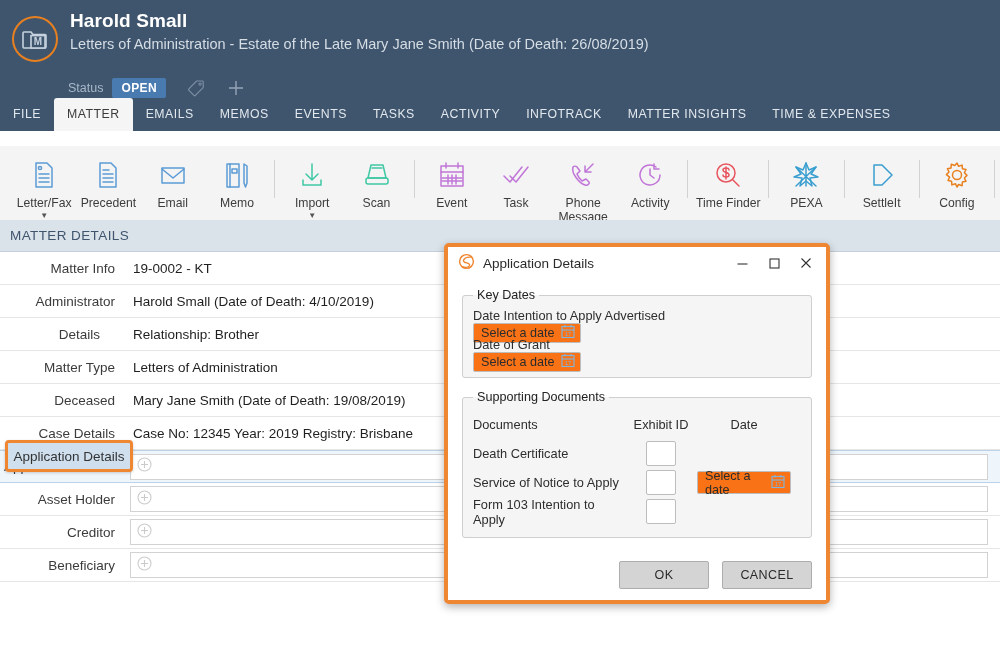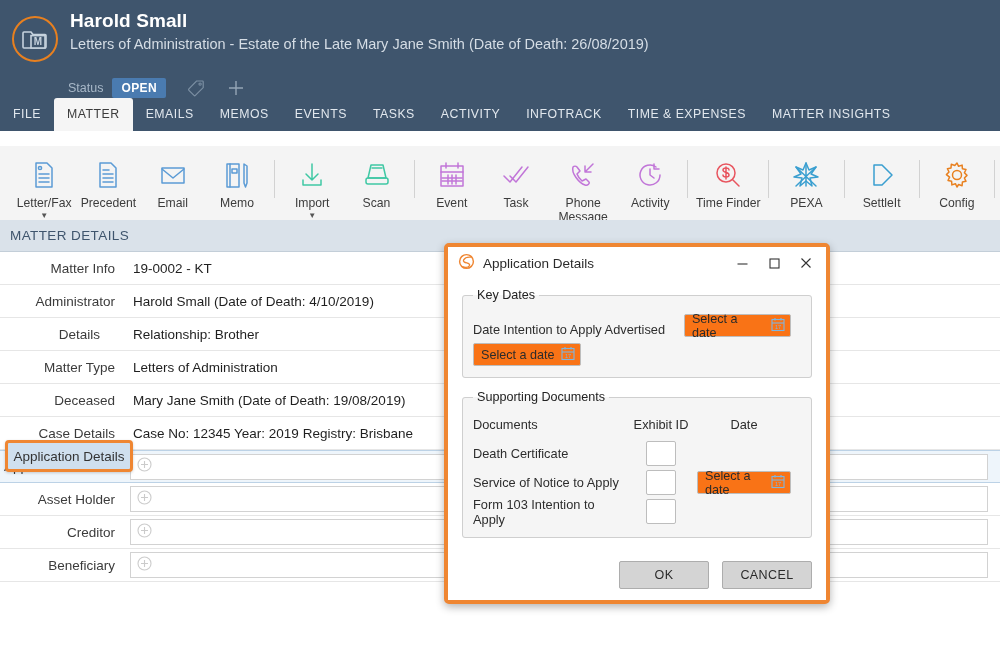--- a/index.html
+++ b/index.html
@@ -144,21 +144,21 @@
     color: #3a3a3a; font-size: 14px; cursor: default;
   }
   .dlg-body { flex: 1; padding: 9px 14px 0 14px; }
   fieldset {
     border: 1px solid #cfcfcf; border-radius: 3px;
     padding: 6px 20px 11px 10px; margin-bottom: 12px;
     background: #f5f5f5;
   }
   legend { font-size: 12.6px; color: #222222; padding: 0 4px; }
   .fld {
-    display: flex; align-items: flex-end; height: 29px;
+    display: flex; align-items: flex-start; height: 29px; flex-direction: column;
   }
   .fld-lbl { font-size: 12.8px; color: #2d2d2d; }
   .date-btn {
     display: inline-flex; align-items: center; gap: 6px;
     border: 1px solid #bdbdbd; background: #f97316; border-radius: 2px;
     height: 23px; padding: 0 5px 0 7px;
     font-size: 12.6px; color: #2b2b2b; cursor: default;
   }
   .txt-box {
     width: 30px; height: 25px; border: 1px solid #bdbdbd;
@@ -215,22 +215,22 @@
 
   <div class="tabbar" id="tabbar">
       <div class="tab">FILE</div>
       <div class="tab active">MATTER</div>
       <div class="tab">EMAILS</div>
       <div class="tab">MEMOS</div>
       <div class="tab">EVENTS</div>
       <div class="tab">TASKS</div>
       <div class="tab">ACTIVITY</div>
       <div class="tab">INFOTRACK</div>
+      <div class="tab">MATTER INSIGHTS</div>
       <div class="tab">TIME &amp; EXPENSES</div>
-      <div class="tab">MATTER INSIGHTS</div>
     </div>
 
   <div class="ribbon" id="ribbon">
       <div class="rb-item">
         <div class="rb-ico">
           <svg width="28" height="28" viewBox="0 0 28 28">
             <path d="M6 2 H17 L22 7 V26 H6 Z" fill="none" stroke="#5b9bd5" stroke-width="1.5" stroke-linecap="round" stroke-linejoin="round"></path>
             <circle cx="10" cy="7" r="1.6" fill="none" stroke="#5b9bd5" stroke-width="1.5" stroke-linecap="round" stroke-linejoin="round"></circle>
             <path d="M9 13 H19 M9 17 H19 M9 21 H19" fill="none" stroke="#5b9bd5" stroke-width="1.5" stroke-linecap="round" stroke-linejoin="round"></path>
           </svg>
@@ -479,20 +479,21 @@
                   <rect x="1" y="2.5" width="12" height="11" fill="none" stroke="#7fb5e0" stroke-width="1.1"></rect>
                   <path d="M1 6 H13" stroke="#7fb5e0" stroke-width="1.1"></path>
                   <path d="M4 1 V3.6 M10 1 V3.6" stroke="#7fb5e0" stroke-width="1.2"></path>
                   <text x="7" y="12" font-size="5.5" font-family="Liberation Sans, sans-serif" fill="#7fb5e0" text-anchor="middle">17</text>
                 </svg>
               </span>
             </span>
           </div>
 
           <div class="fld">
+            <span class="fld-lbl" style="width:212px">Date of Grant</span>
             <span class="date-btn">
               <span>Select a date</span>
               <span>
                 <svg width="14" height="15" viewBox="0 0 14 15">
                   <rect x="1" y="2.5" width="12" height="11" fill="none" stroke="#7fb5e0" stroke-width="1.1"></rect>
                   <path d="M1 6 H13" stroke="#7fb5e0" stroke-width="1.1"></path>
                   <path d="M4 1 V3.6 M10 1 V3.6" stroke="#7fb5e0" stroke-width="1.2"></path>
                   <text x="7" y="12" font-size="5.5" font-family="Liberation Sans, sans-serif" fill="#7fb5e0" text-anchor="middle">17</text>
                 </svg>
               </span>

